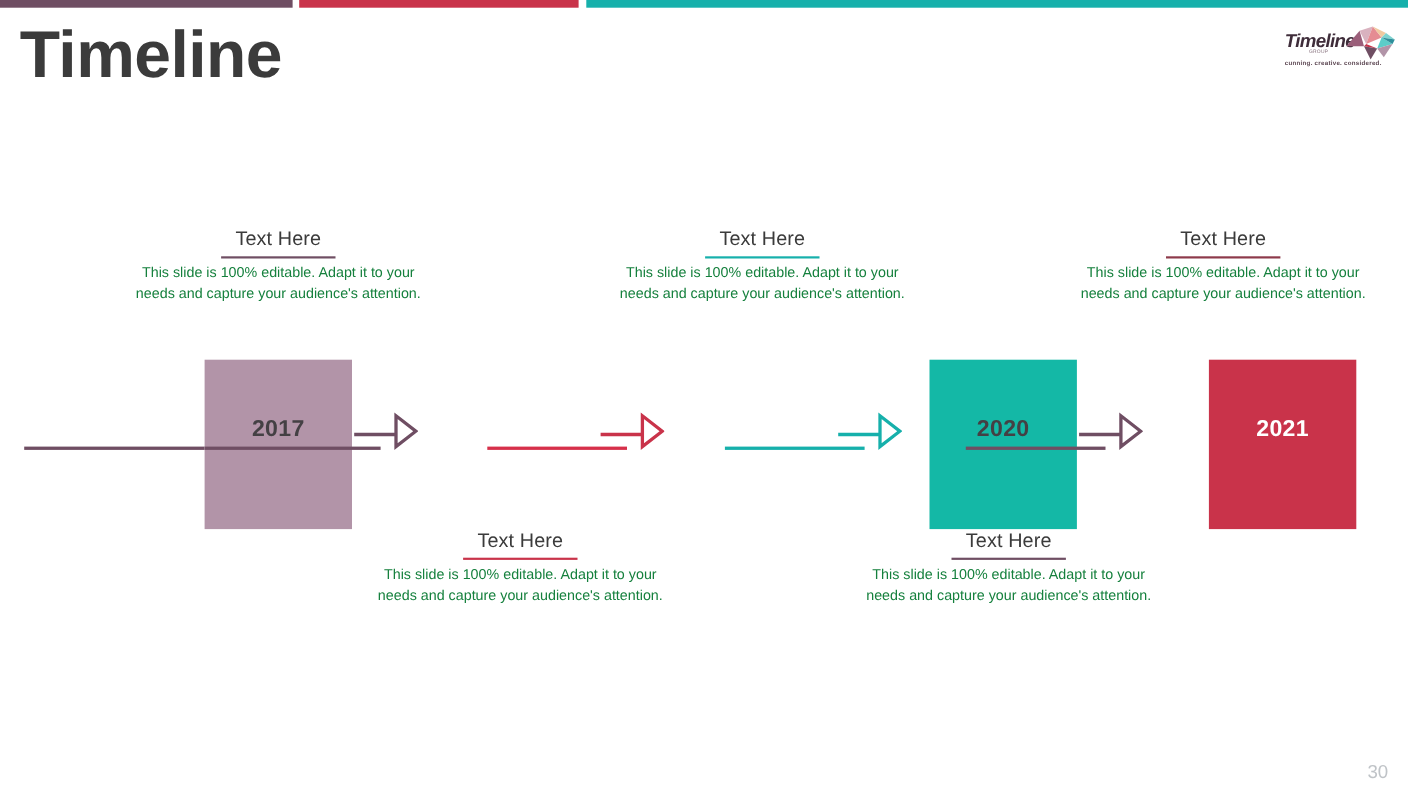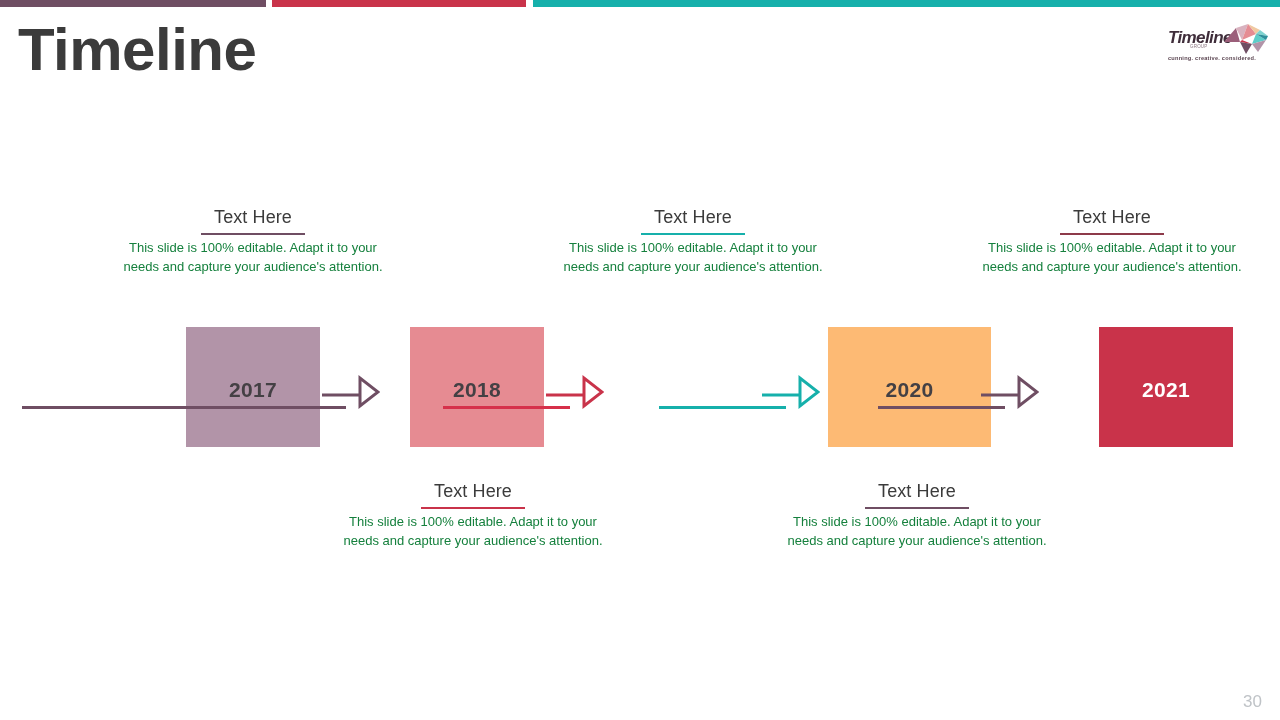--- a/index.html
+++ b/index.html
@@ -80,39 +80,39 @@
     position: absolute;
     left: 56px;
     top: 0px;
   }
 
   
   .year-box {
     position: absolute;
     top: 327px;
     width: 134px;
-    height: 120px;
+    height: 154px;
   }
   .year-box .year-label {
     position: absolute;
     left: 0;
     right: 0;
     top: 51px;
     text-align: center;
     font-size: 21px;
     font-weight: bold;
     color: #444044;
     letter-spacing: 0.3px;
   }
   .year-box.inverted .year-label { color: #ffffff; }
 
   .box-2017 { left: 186px; background: #b294a8; }
   .box-2018 { left: 410px; background: #e68b92; }
   .box-2019 { left: 626px; background: #5ccdc9; }
-  .box-2020 { left: 828px; background: #fdba74; padding-left: 29px; }
+  .box-2020 { left: 845px; background: #14b8a6; }
   .box-2021 { left: 1063px; background: #c9334a; margin-left: 36px; }
 
   
   .conn-line {
     position: absolute;
     height: 3px;
     top: 406px;
   }
   .line-lead  { left: 22px;  width: 164px; background: #6f4e63; }
   .line-2017  { left: 186px; width: 160px; background: #6f4e63; }
@@ -222,23 +222,20 @@
   <div class="conn-line line-lead"></div>
 
   <div class="year-box box-2017">
     <div class="year-label">2017</div>
   </div>
   <div class="conn-line line-2017"></div>
   <svg class="arrow arrow-1" viewBox="0 0 60 52">
     <polygon points="2,29 40,29 40,12 58,26 40,40 40,29 2,29" fill="none" stroke="#6f4e63" stroke-width="3" stroke-linejoin="miter"></polygon>
   </svg>
 
-  <div class="year-box box-2018">
-    <div class="year-label">2018</div>
-  </div>
   <div class="conn-line line-2018"></div>
   <svg class="arrow arrow-2" viewBox="0 0 60 52">
     <polygon points="2,29 40,29 40,12 58,26 40,40 40,29 2,29" fill="none" stroke="#c9334a" stroke-width="3" stroke-linejoin="miter"></polygon>
   </svg>
 
   <div class="conn-line line-2019"></div>
   <svg class="arrow arrow-3" viewBox="0 0 60 52">
     <polygon points="2,29 40,29 40,12 58,26 40,40 40,29 2,29" fill="none" stroke="#16b0ab" stroke-width="3" stroke-linejoin="miter"></polygon>
   </svg>
 

